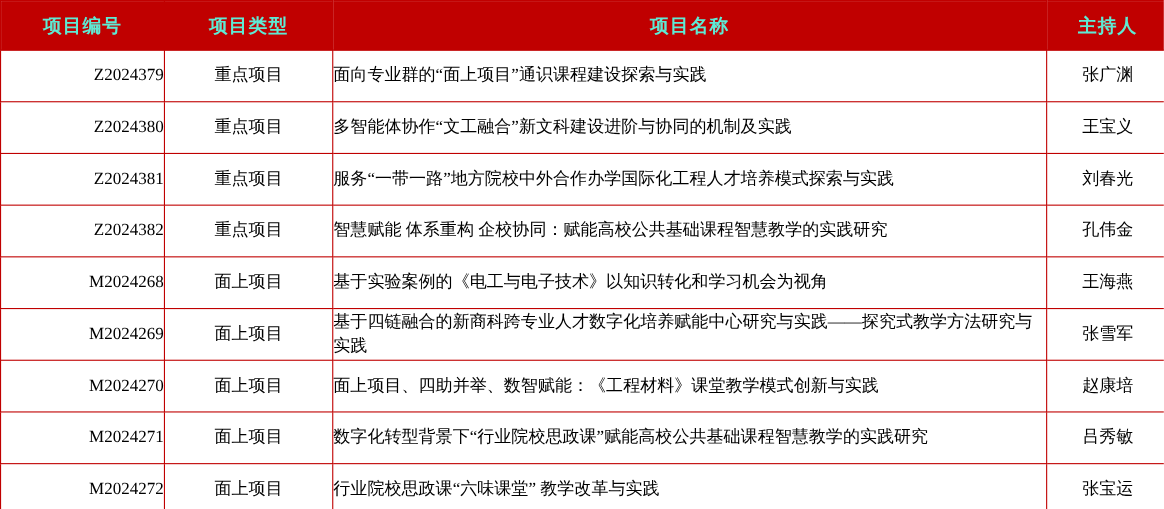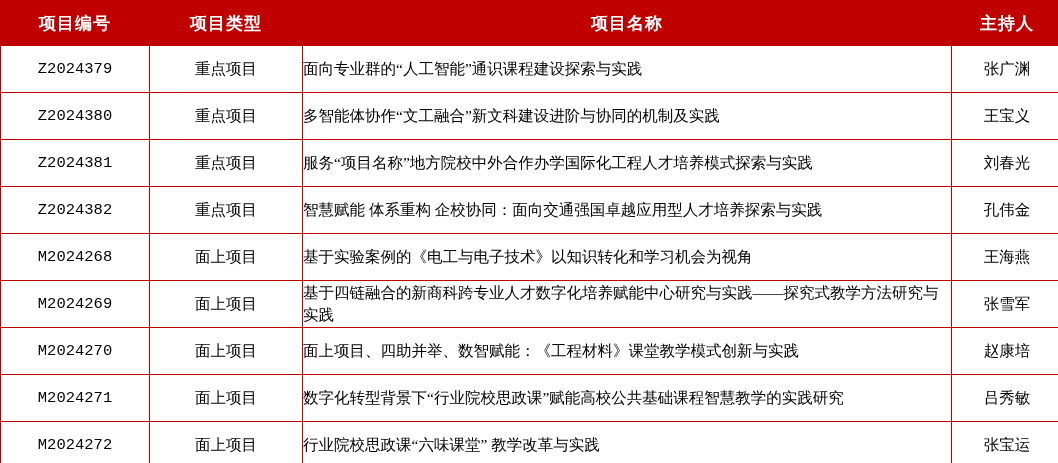--- a/index.html
+++ b/index.html
@@ -24,21 +24,21 @@
     table-layout: fixed;
   }
   table.project-table th,
   table.project-table td {
     border: 1px solid #c00000;
     padding: 0;
     vertical-align: middle;
   }
   thead th {
     background: #c00000;
-    color: #ffffff;
+    color: #5eead4;
     font-weight: bold;
     font-size: 17px;
     height: 44px;
     text-align: center;
     letter-spacing: 1px;
   }
   thead th.th-code { width: 148px; }
   thead th.th-type { width: 152px; }
   thead th.th-name { width: 648px; }
   thead th.th-leader { width: 110px; }
@@ -51,58 +51,58 @@
   td.cell-code,
   td.cell-type,
   td.cell-leader {
     text-align: center;
     white-space: nowrap;
   }
   td.cell-name {
     text-align: left;
     padding: 4px 10px 4px 12px;
   }
-  td.cell-code { font-family: Liberation Mono, monospace; }
+  td.cell-code { font-family: Liberation Serif, serif; text-align: right; }
 </style>
 </head>
 <body>
 
 <div class="table-wrap">
   <table class="project-table">
     <thead>
       <tr>
         <th class="th-code">项目编号</th>
         <th class="th-type">项目类型</th>
         <th class="th-name">项目名称</th>
         <th class="th-leader">主持人</th>
       </tr>
     </thead>
     <tbody>
       <tr>
         <td class="cell-code">Z2024379</td>
         <td class="cell-type">重点项目</td>
-        <td class="cell-name">面向专业群的“人工智能”通识课程建设探索与实践</td>
+        <td class="cell-name">面向专业群的“面上项目”通识课程建设探索与实践</td>
         <td class="cell-leader">张广渊</td>
       </tr>
       <tr>
         <td class="cell-code">Z2024380</td>
         <td class="cell-type">重点项目</td>
         <td class="cell-name">多智能体协作“文工融合”新文科建设进阶与协同的机制及实践</td>
         <td class="cell-leader">王宝义</td>
       </tr>
       <tr>
         <td class="cell-code">Z2024381</td>
         <td class="cell-type">重点项目</td>
-        <td class="cell-name">服务“项目名称”地方院校中外合作办学国际化工程人才培养模式探索与实践</td>
+        <td class="cell-name">服务“一带一路”地方院校中外合作办学国际化工程人才培养模式探索与实践</td>
         <td class="cell-leader">刘春光</td>
       </tr>
       <tr>
         <td class="cell-code">Z2024382</td>
         <td class="cell-type">重点项目</td>
-        <td class="cell-name">智慧赋能 体系重构 企校协同：面向交通强国卓越应用型人才培养探索与实践</td>
+        <td class="cell-name">智慧赋能 体系重构 企校协同：赋能高校公共基础课程智慧教学的实践研究</td>
         <td class="cell-leader">孔伟金</td>
       </tr>
       <tr>
         <td class="cell-code">M2024268</td>
         <td class="cell-type">面上项目</td>
         <td class="cell-name">基于实验案例的《电工与电子技术》以知识转化和学习机会为视角</td>
         <td class="cell-leader">王海燕</td>
       </tr>
       <tr>
         <td class="cell-code">M2024269</td>

